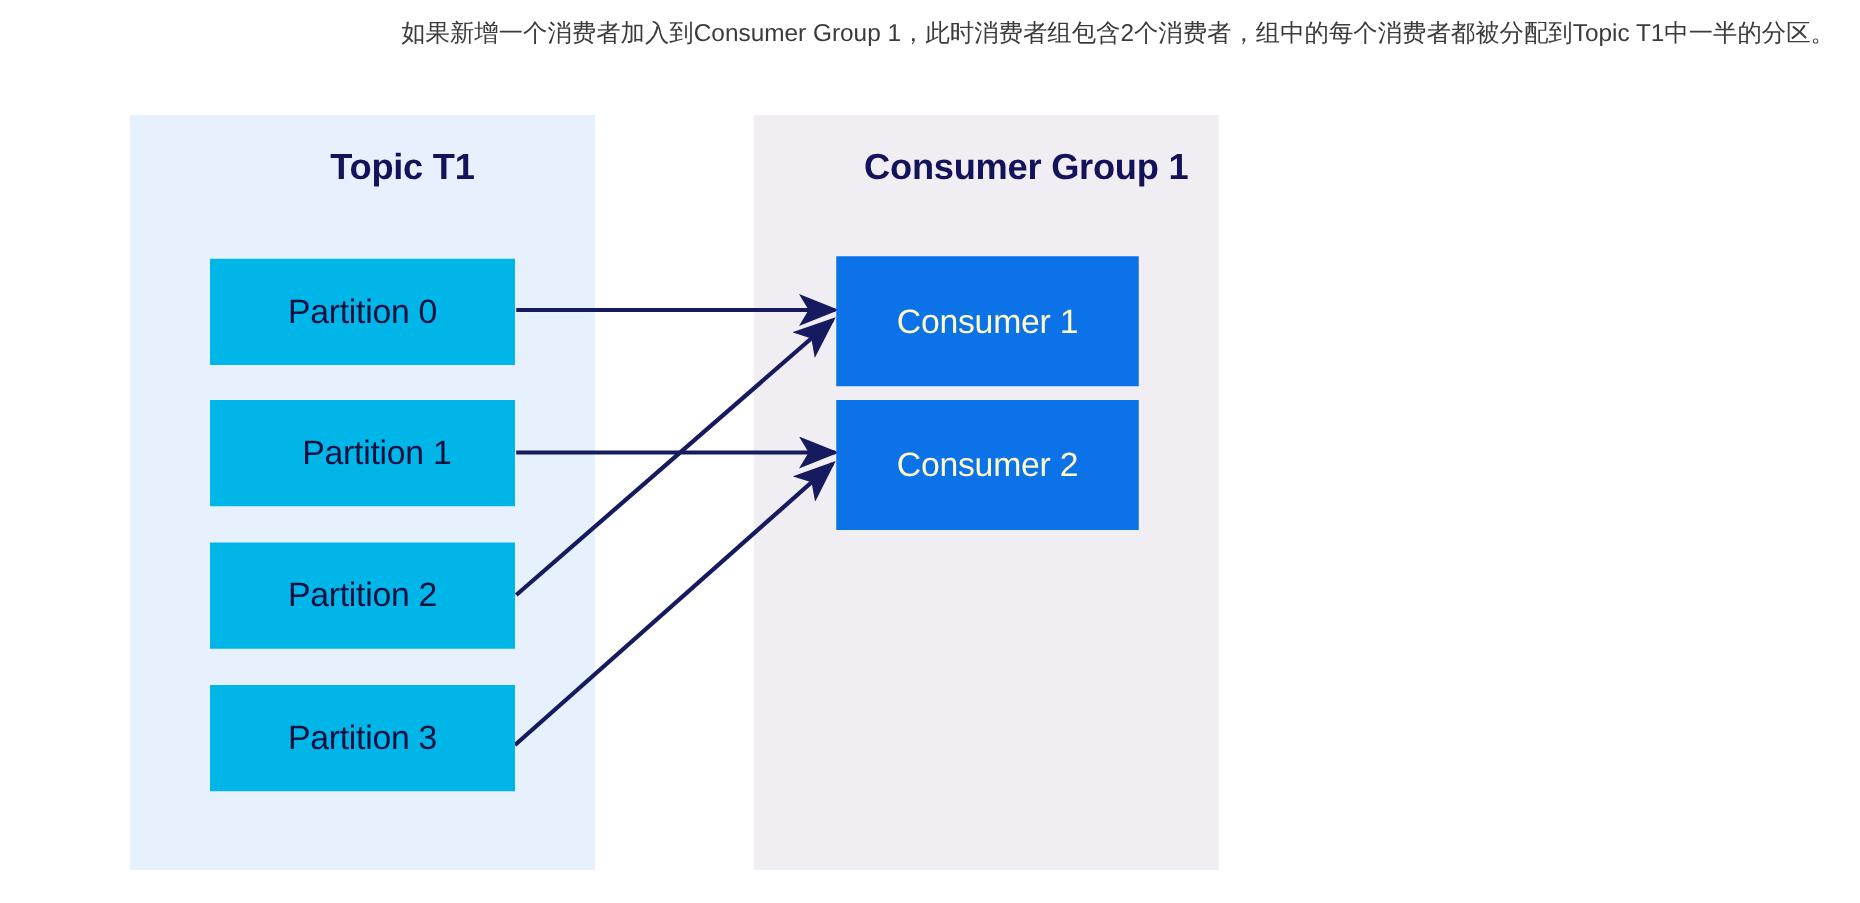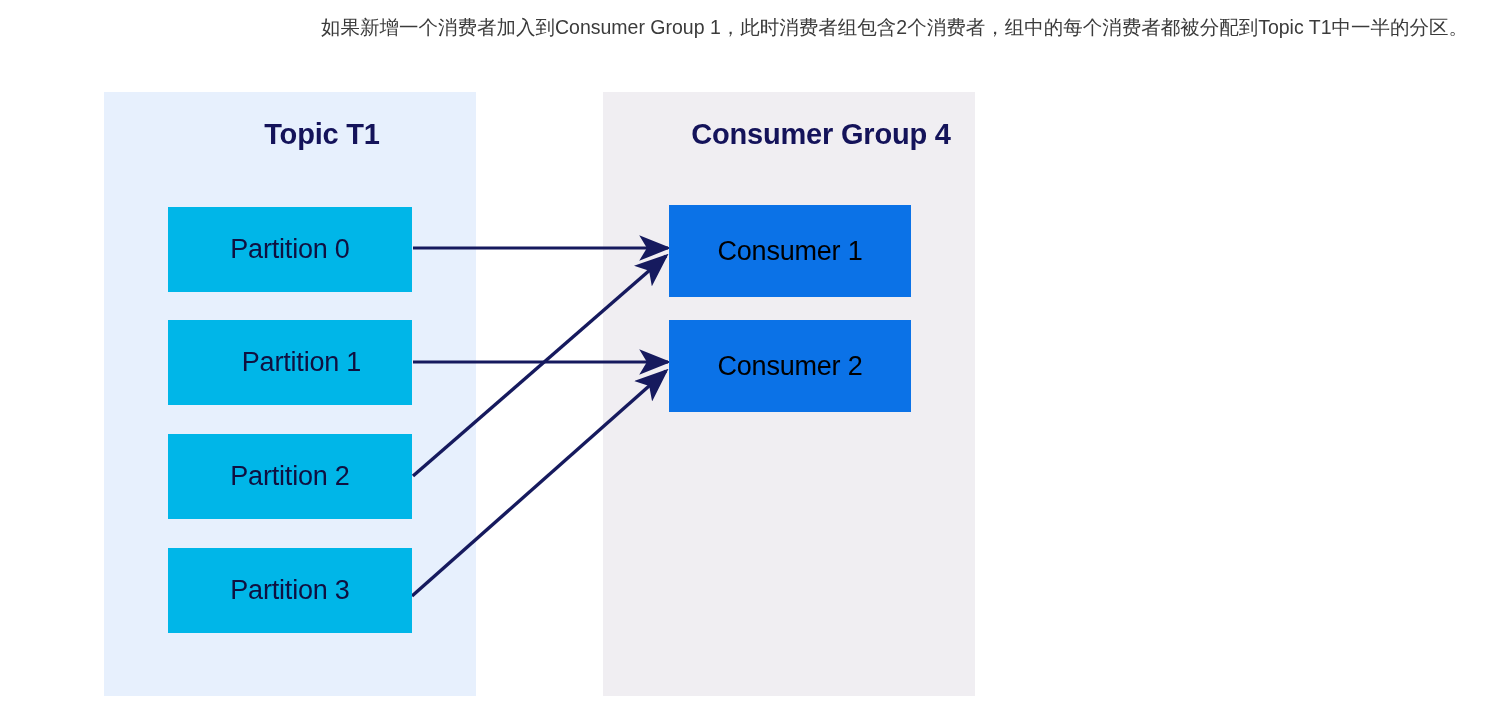--- a/index.html
+++ b/index.html
@@ -83,23 +83,23 @@
     width: 244px;
     height: 85px;
     background: #00b6e8;
     color: #0f1040;
     font-size: 27px;
     letter-spacing: -0.2px;
   }
   .consumer-box {
     left: 669px;
     width: 242px;
-    height: 92px;
+    height: 104px;
     background: #0b72e7;
-    color: #000000;
+    color: #fef9c3;
     font-size: 27px;
     letter-spacing: -0.2px;
   }
 
   .p0 { top: 207px; }
   .p1 { top: 320px; padding-left: 23px; }
   .p2 { top: 434px; }
   .p3 { top: 548px; }
   .c1 { top: 205px; }
   .c2 { top: 320px; }
@@ -119,21 +119,21 @@
 
 <div id="caption">如果新增一个消费者加入到Consumer Group 1，此时消费者组包含2个消费者，组中的每个消费者都被分配到Topic T1中一半的分区。</div>
 
 <div id="diagram">
 
   <div class="panel" id="topic-panel">
     <div class="panel-title">Topic T1</div>
   </div>
 
   <div class="panel" id="group-panel">
-    <div class="panel-title">Consumer Group 4</div>
+    <div class="panel-title">Consumer Group 1</div>
   </div>
 
   <svg id="arrow-layer" viewBox="0 0 1488 722" width="1488" height="722">
     <defs>
       <marker id="ah" markerWidth="10" markerHeight="8" refX="9" refY="4" orient="auto" markerUnits="strokeWidth">
         <path d="M0,0 L10,4 L0,8 L2.4,4 Z" fill="#161a5e"></path>
       </marker>
     </defs>
 
     <line x1="413" y1="248" x2="668" y2="248" stroke="#161a5e" stroke-width="3.2" marker-end="url(#ah)"></line>

